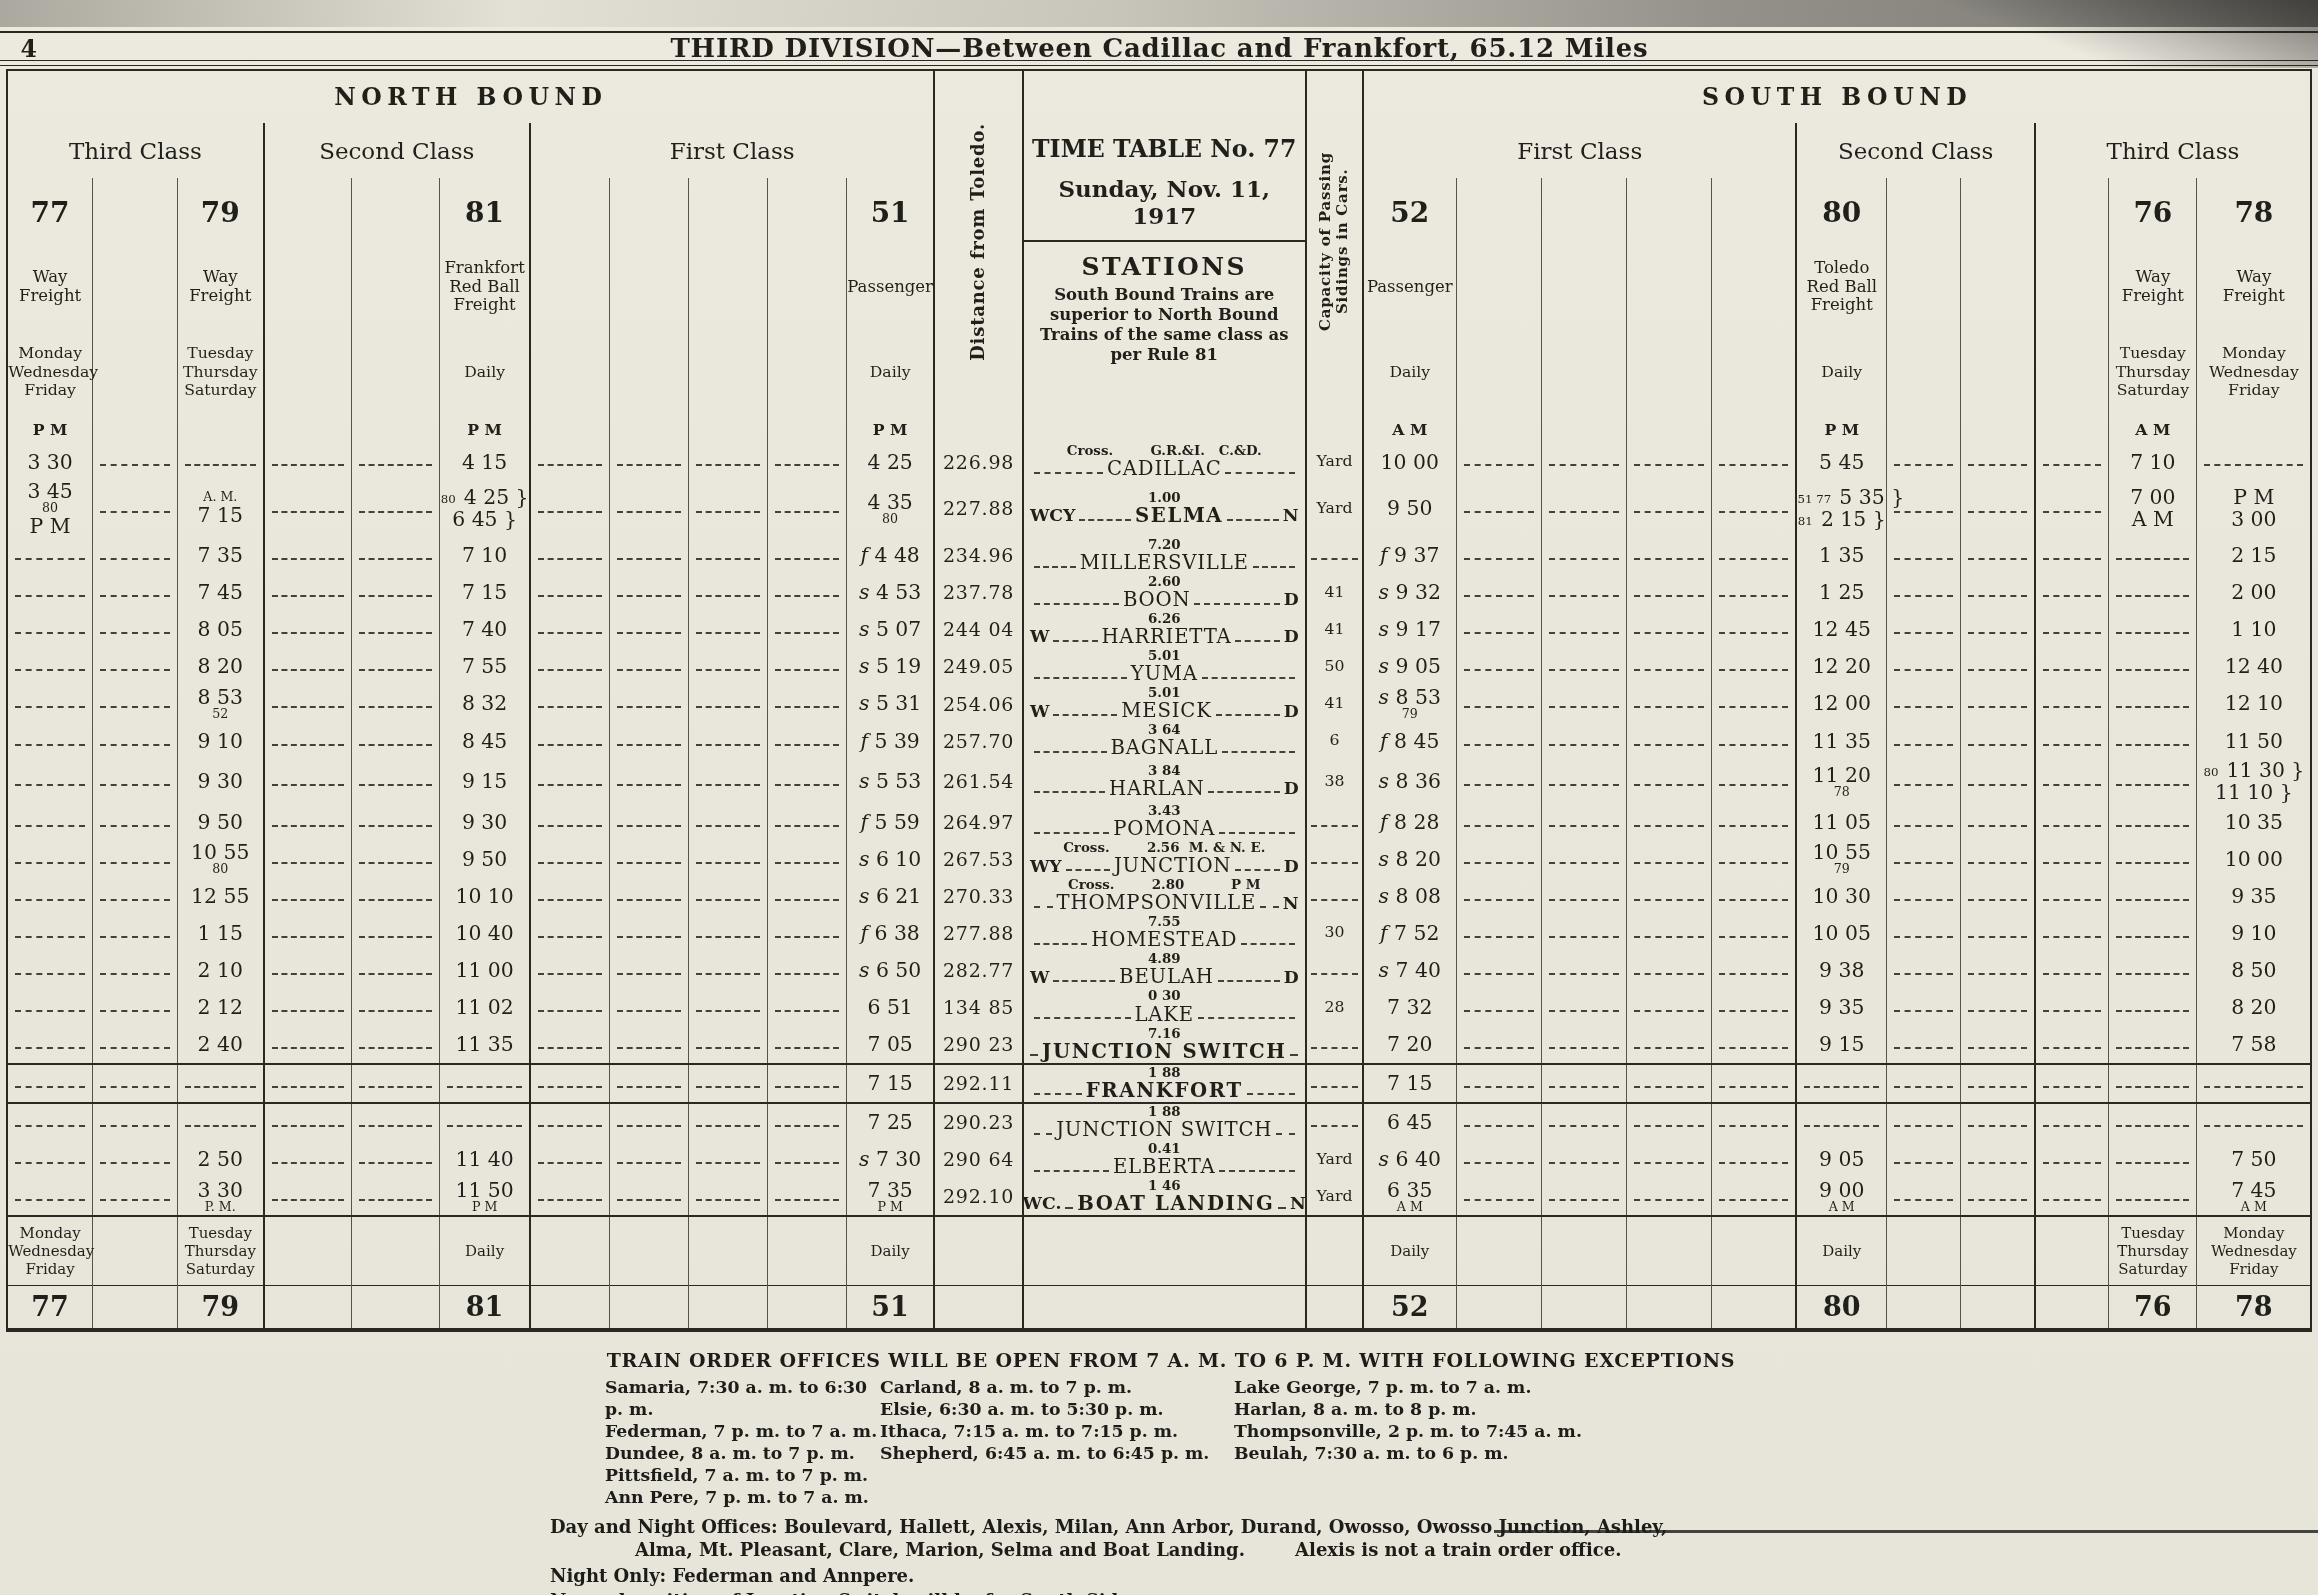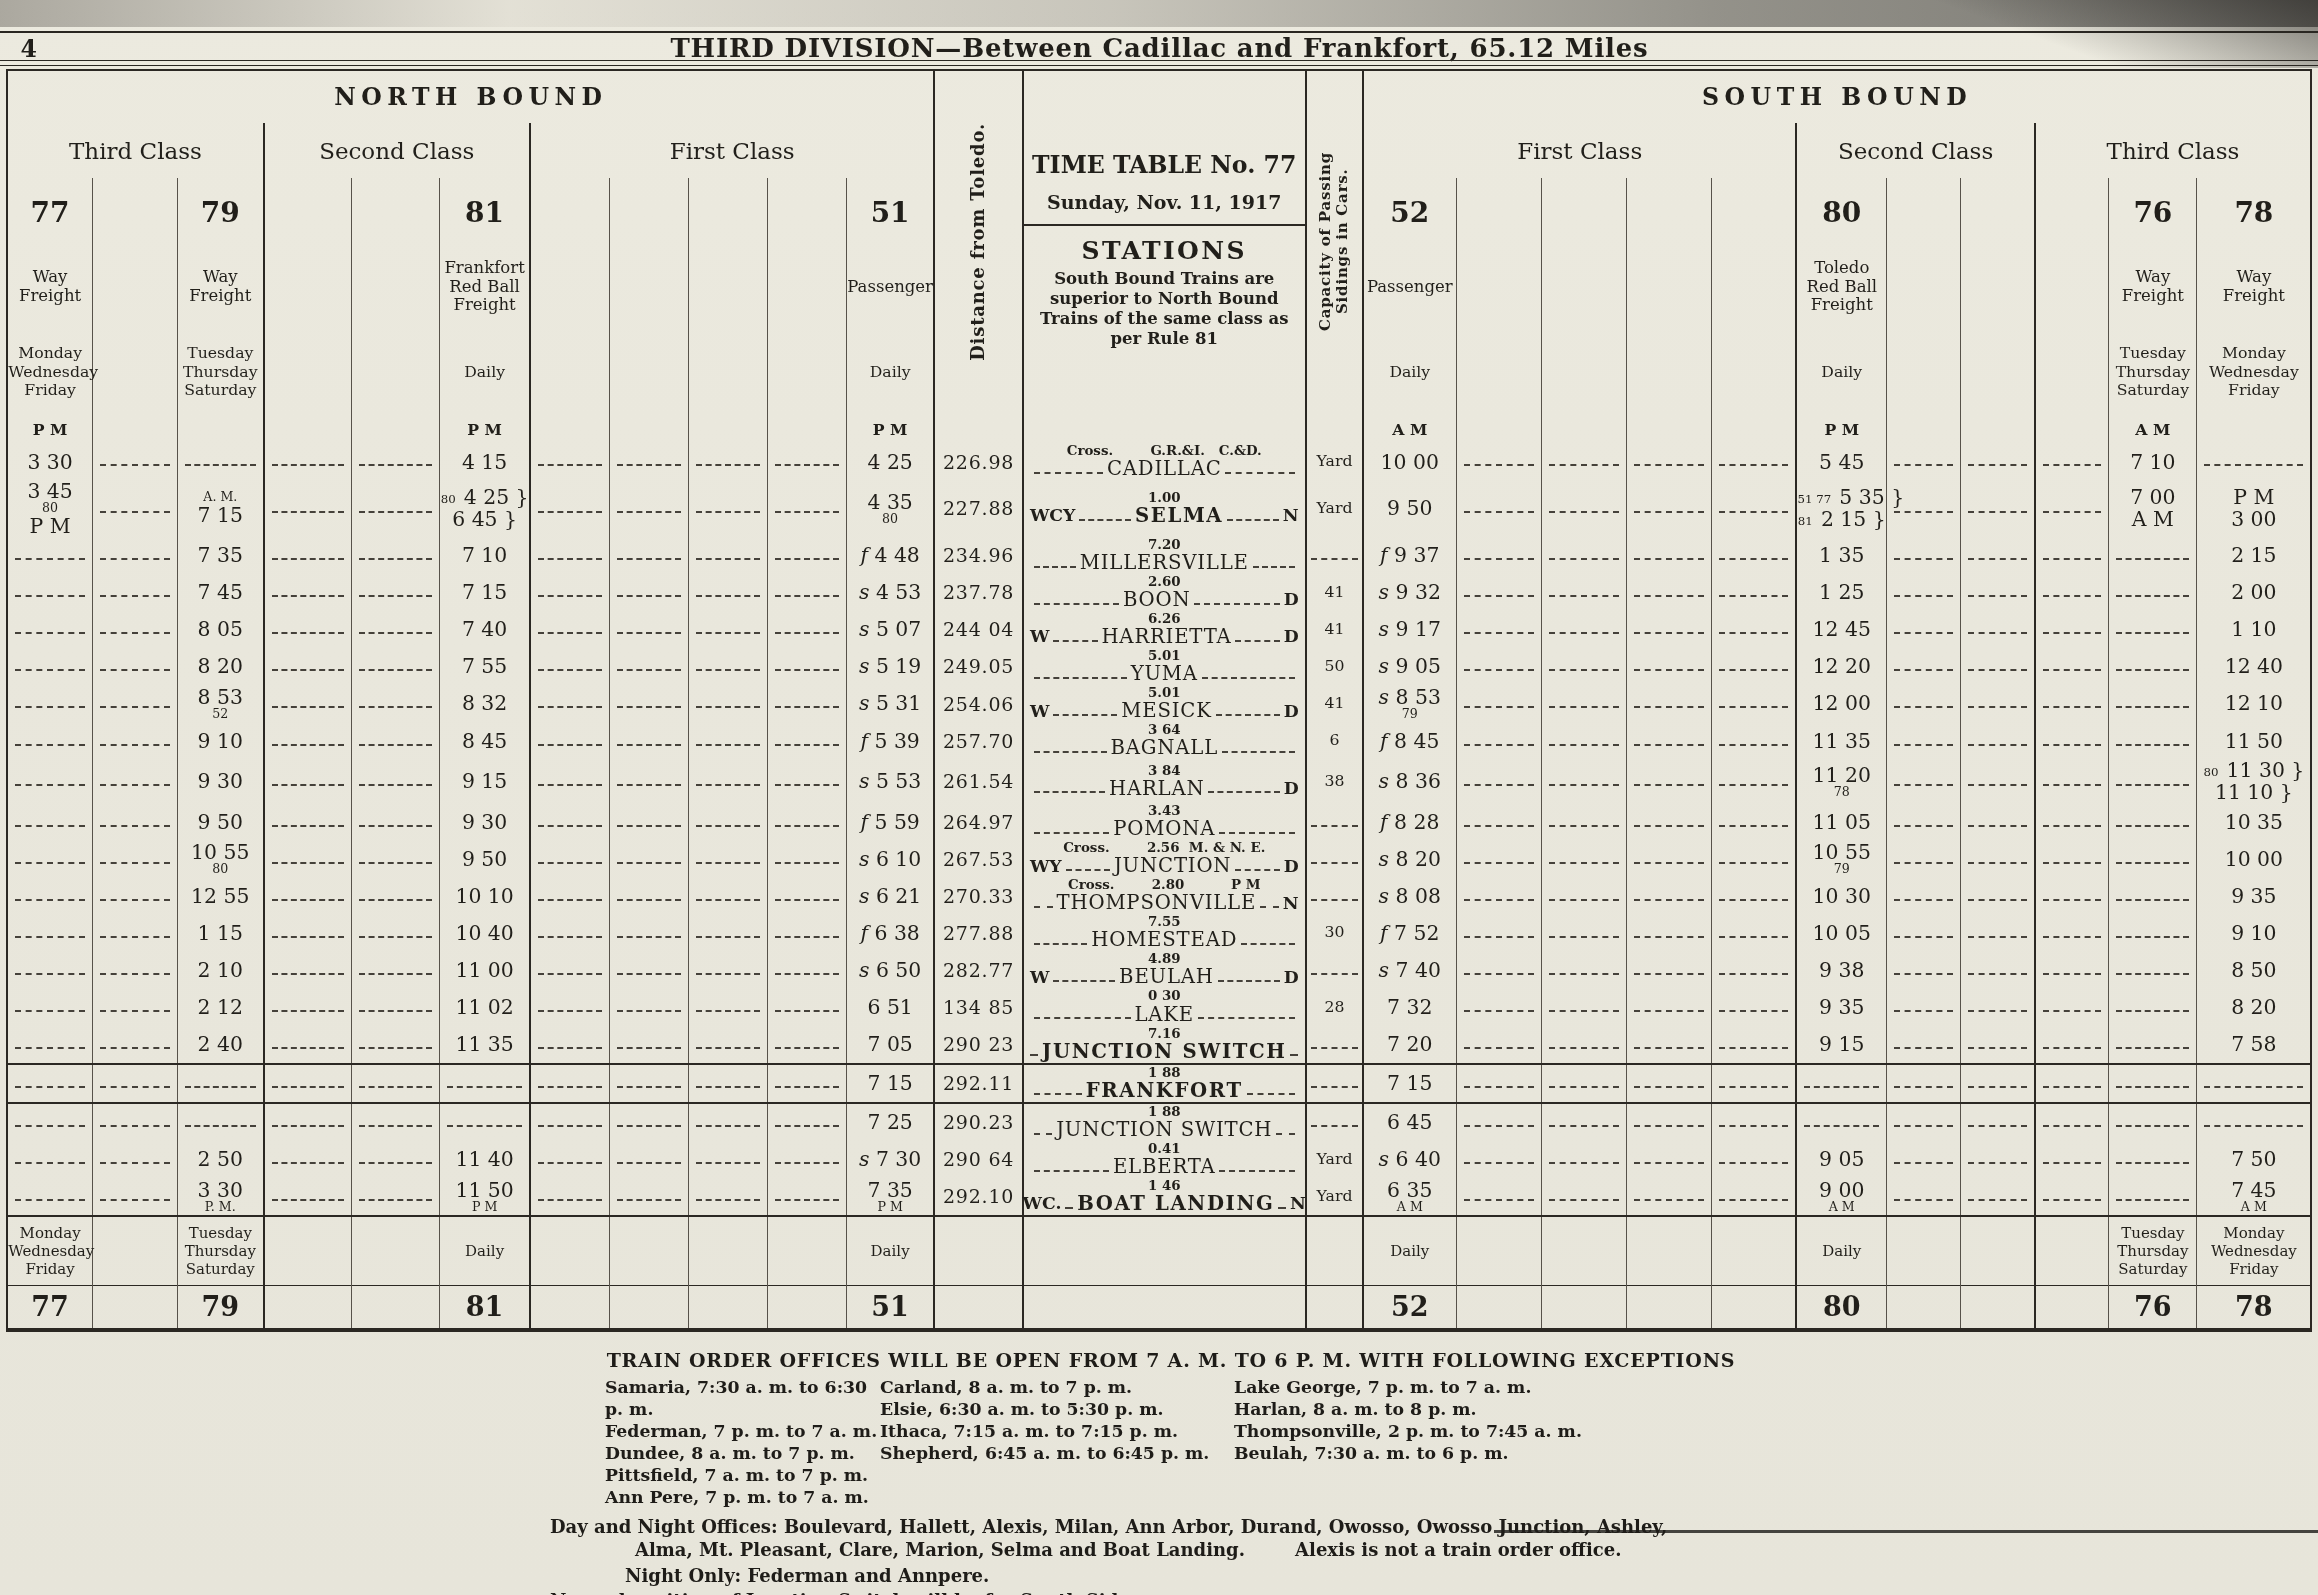--- a/index.html
+++ b/index.html
@@ -26,21 +26,21 @@
   .class-head{font-size:23px;height:55px;border-bottom:1.6px solid #2b2823;font-weight:normal;}
   .num-head{font-size:28px;font-weight:bold;height:68px;border-bottom:1.6px solid #2b2823;}
   .type-head{font-size:16.5px;height:82px;border-bottom:1.6px solid #2b2823;white-space:pre-line;line-height:1.15;}
   .sched-head{font-size:15.7px;height:88px;border-bottom:2.4px solid #2b2823;white-space:pre-line;line-height:1.2;}
   .vert-cell{border-bottom:2.4px solid #2b2823;}
   .vert{writing-mode:vertical-rl;transform:rotate(180deg);white-space:pre-line;display:inline-block;font-size:18px;font-weight:bold;letter-spacing:0.8px;line-height:1.15;}
   .cap-vert{font-size:15px;font-weight:bold;}
   .station-head{vertical-align:top;border-bottom:2.4px solid #2b2823;}
   .tt-box{border-bottom:2.4px solid #2b2823;padding:12.6px 3.1px 11px;}
   .tt-no{font-size:23.6px;font-weight:bold;}
-  .tt-date{font-size:19px;font-weight:bold;margin-top:12px;}
+  .tt-date{font-size:23px;font-weight:bold;margin-top:12px;}
   .stations-word{font-size:25px;font-weight:bold;letter-spacing:2.4px;margin-top:9.4px;}
   .note{font-size:16.5px;font-weight:bold;line-height:1.2;margin-top:4.7px;padding:0 7.9px;}
 
   tbody td{height:35px;font-size:20.4px;}
   tr.meridiem td{height:27px;font-size:15.7px;font-weight:bold;border-top:0;}
   .ln{line-height:1.08;white-space:pre;}
   .sm{font-size:12.6px;line-height:1;}
   .tiny{font-size:11.8px;vertical-align:1.6px;margin-right:1.6px;}
   .leader{border-bottom:2.4px dashed #45413a;height:7.9px;margin:0 7px;}
   td.c-dist{font-size:19px;letter-spacing:0.8px;margin-left:8px;}
@@ -58,21 +58,21 @@
 
   .notes{position:absolute;left:550px;top:1349px;width:1242px;color:#1e1c18;}
   .notes-title{font-weight:bold;font-size:19px;text-align:center;letter-spacing:0.8px;}
   .notes-cols{display:flex;margin-top:4.7px;font-weight:bold;font-size:17.3px;}
   .ncol{line-height:1.28;}
   .ncol-1{width:330px;padding-left:55px;box-sizing:border-box;}
   .ncol-2{width:354px;}
   .ncol-3{width:409px;}
   .dn{font-weight:bold;font-size:18px;margin-top:6.3px;line-height:1.3;}
   .dn2{margin-left:85px;white-space:pre-wrap;}
-  .night-only{margin-left:75px;font-weight:bold;font-size:18px;margin-top:3.1px;}
+  .night-only{font-weight:bold;font-size:18px;margin-top:3.1px;}
   .normal-pos{font-weight:bold;font-size:18px;margin-top:4.7px;}
   i{font-style:italic;}
 </style>
 </head>
 <body>
 
 <div class="page">
   <div class="scan-top"></div>
   <div class="scan-corner"></div>
   <div class="scan-line-br"></div>

